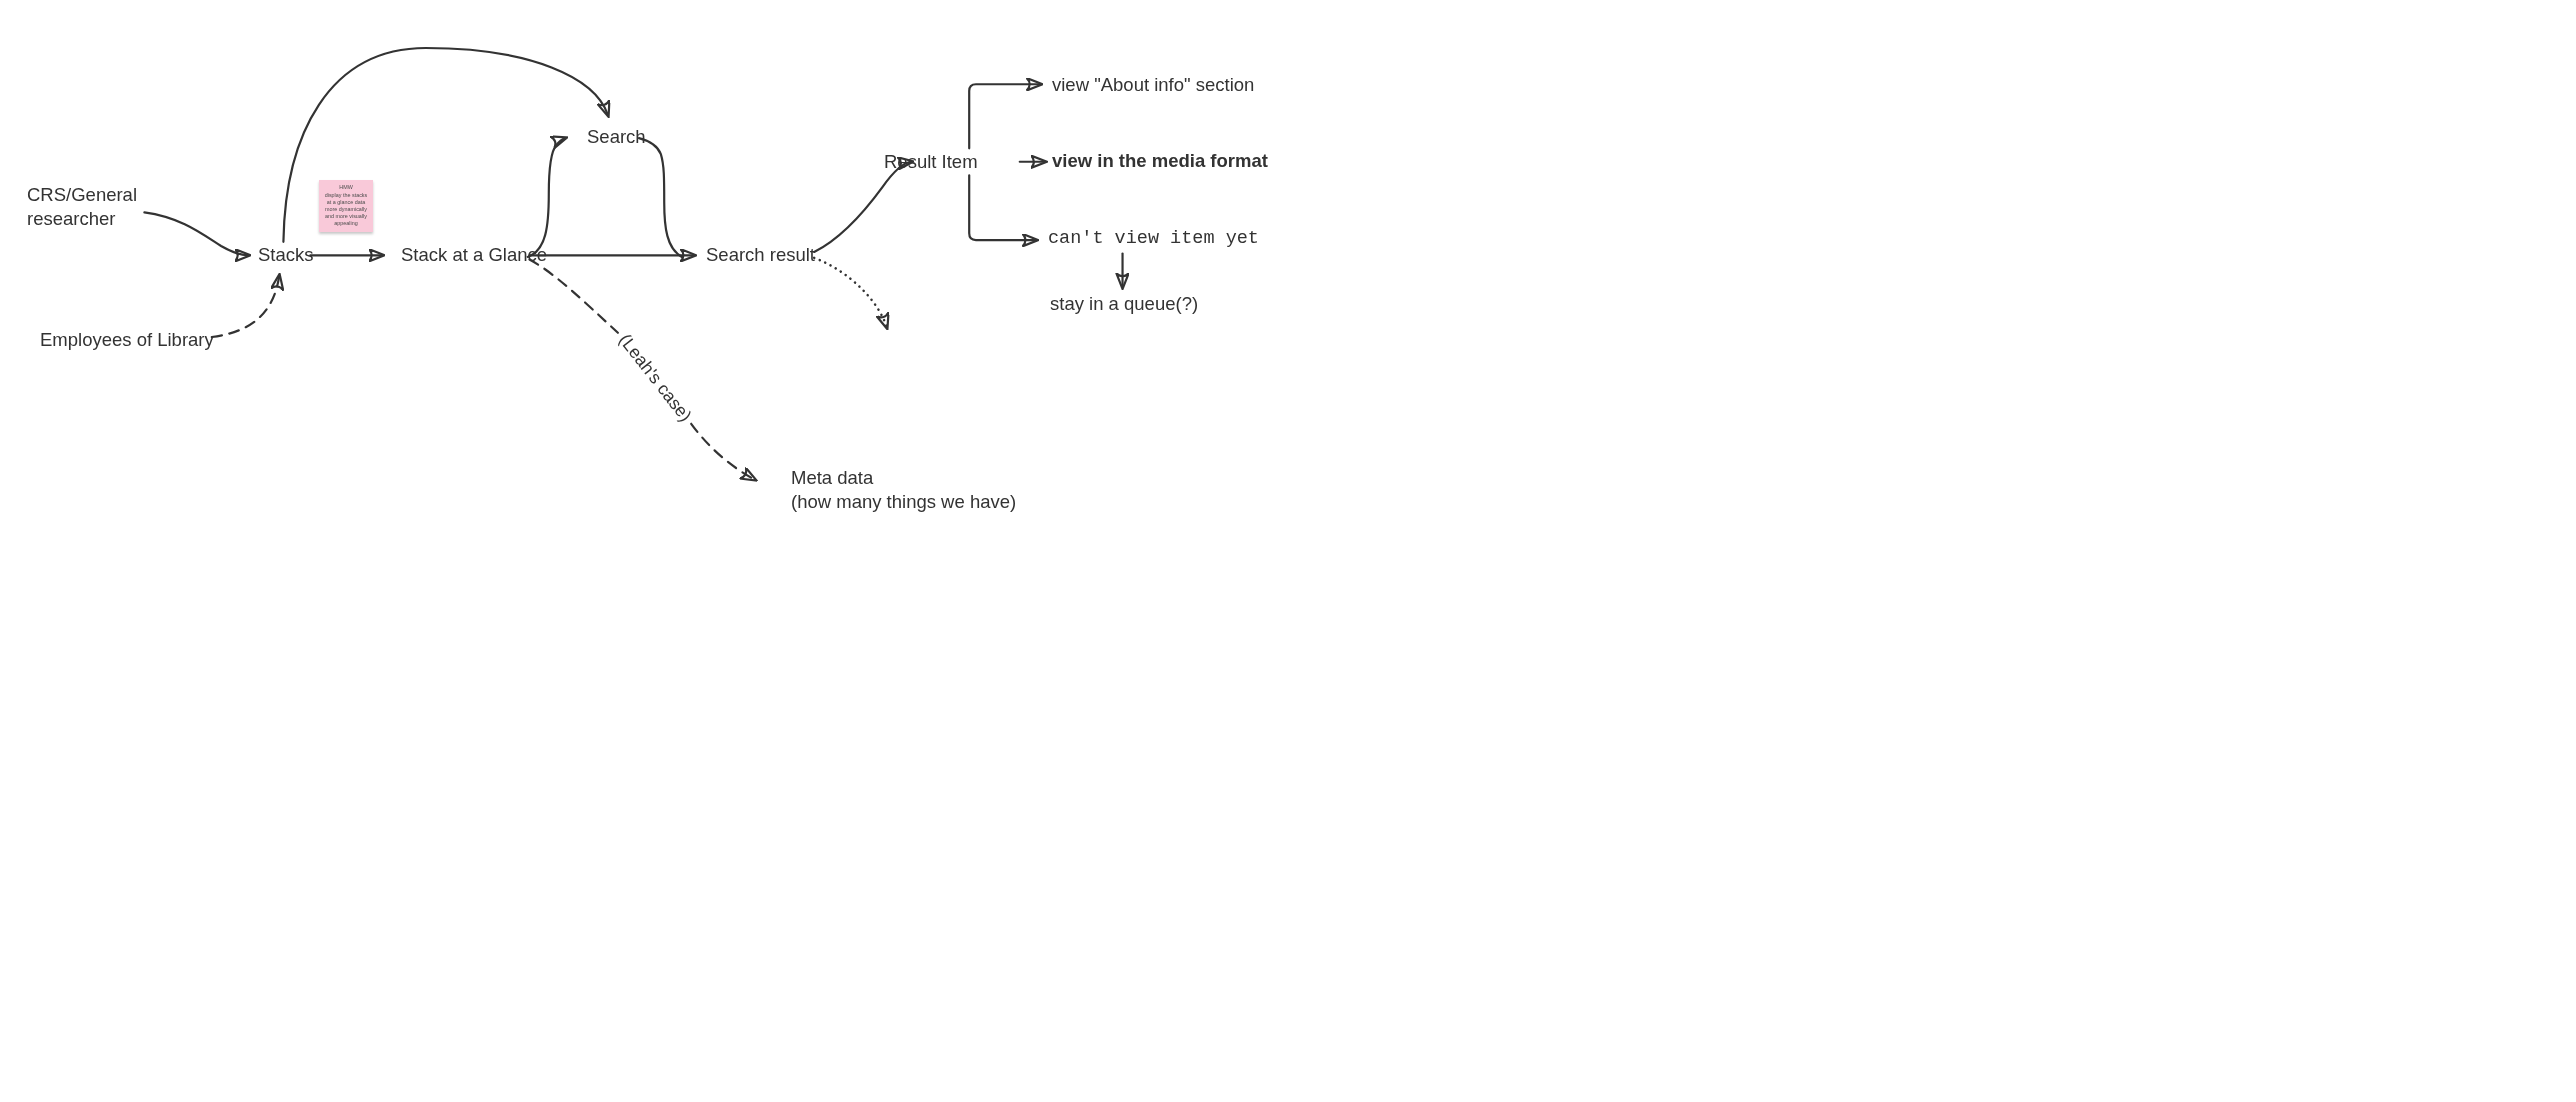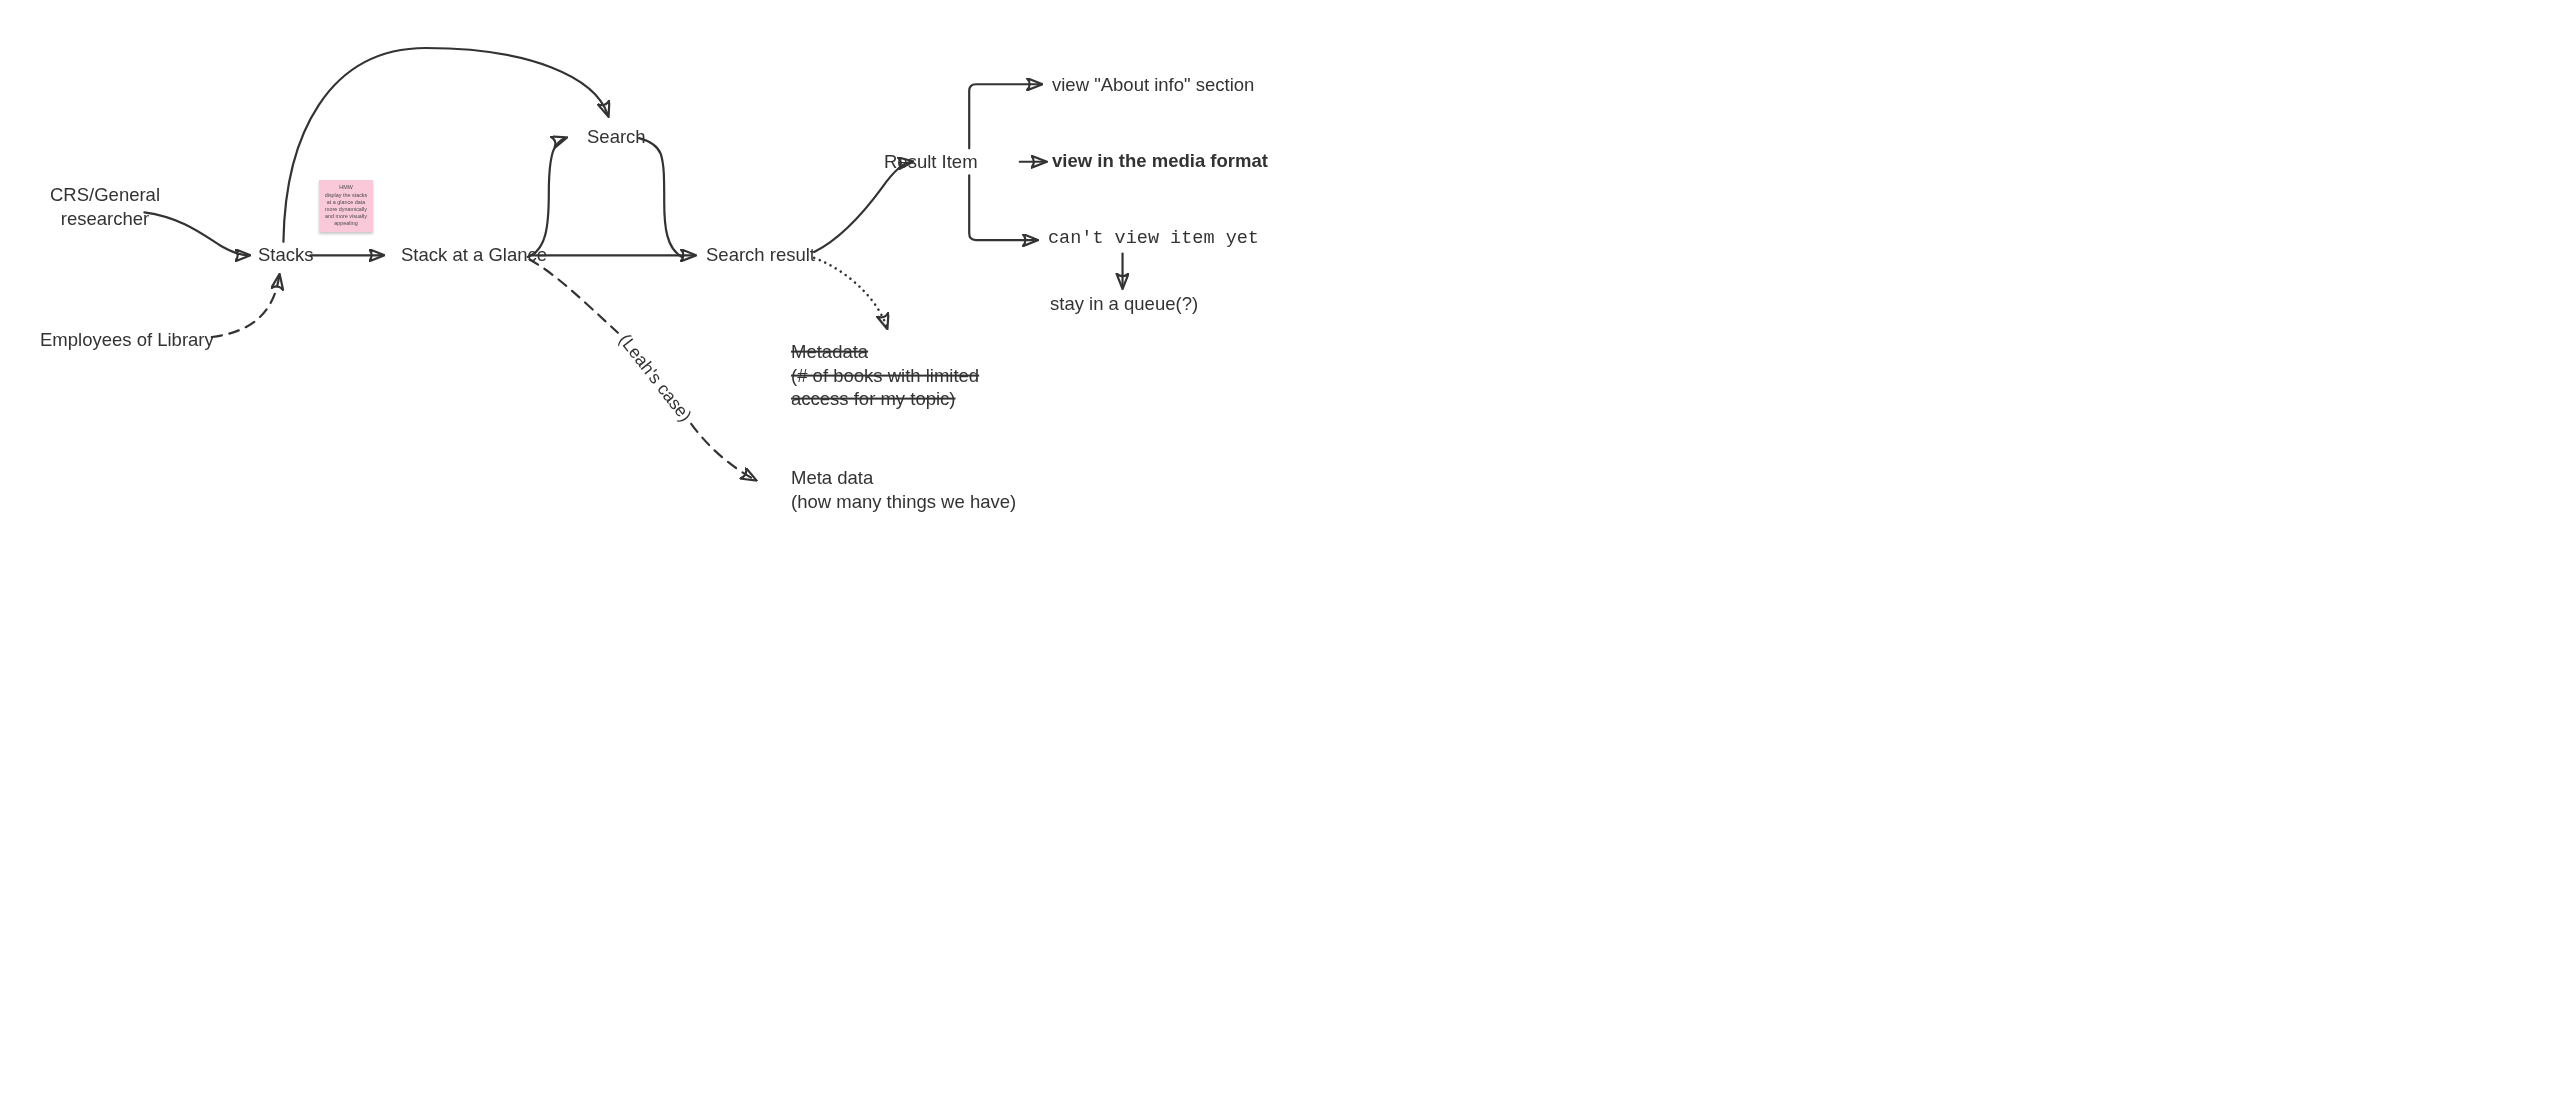--- a/index.html
+++ b/index.html
@@ -75,21 +75,21 @@
     <path d="M1150,208 L1150,277 Q1150,285 1158,285 L1229,285" marker-end="url(#ah)"></path>
 
     <path d="M1332,301 L1332,340" marker-end="url(#ah)"></path>
 
     <path class="dotted" d="M966,306 C1008,322 1042,357 1052,388" marker-end="url(#ah)"></path>
 
     <path class="dashed" d="M628,308 C658,324 693,358 733,395"></path>
     <path class="dashed" d="M820,503 C845,537 873,557 895,569" marker-end="url(#ah)"></path>
   </svg>
 
-  <div class="lbl" style="left:50px;top:207px;text-align:center;">
+  <div class="lbl" style="left:27px;top:207px;">
     <div>CRS/General</div>
     <div>researcher</div>
   </div>
 
   <div class="lbl" style="left:40px;top:340px;">Employees of Library</div>
 
   <div class="lbl" style="left:258px;top:255px;">Stacks</div>
 
   <div class="lbl" style="left:393px;top:255px;margin-left:8px;">Stack at a Glance</div>
 
@@ -100,25 +100,20 @@
   <div class="lbl" style="left:884px;top:162px;">Result Item</div>
 
   <div class="lbl" style="left:1052px;top:85px;">view "About info" section</div>
 
   <div class="lbl" style="left:1052px;top:161px;font-weight:bold;">view in the media format</div>
 
   <div class="lbl" style="left:1048px;top:239px;font-family:Liberation Mono, monospace;">can't view item yet</div>
 
   <div class="lbl" style="left:1050px;top:304px;">stay in a queue(?)</div>
 
-  <div class="lbl struck" style="left:791px;top:375px;">
-    <div>Metadata</div>
-    <div>(# of books with limited</div>
-    <div>access for my topic)</div>
-  </div>
 
   <div class="lbl" style="left:791px;top:490px;">
     <div>Meta data</div>
     <div>(how many things we have)</div>
   </div>
 
   <div class="rot" style="left:655px;top:378px;">(Leah's case)</div>
 
   <div class="sticky">
     <div>HMW</div>

